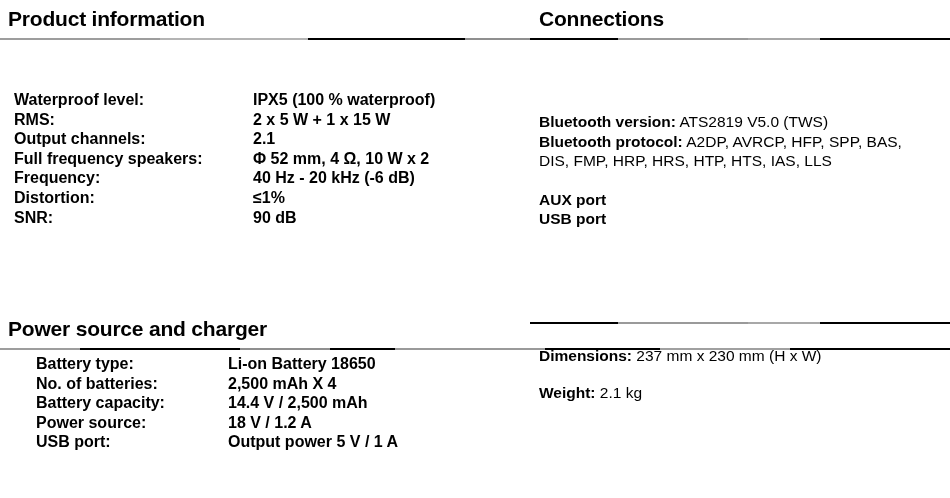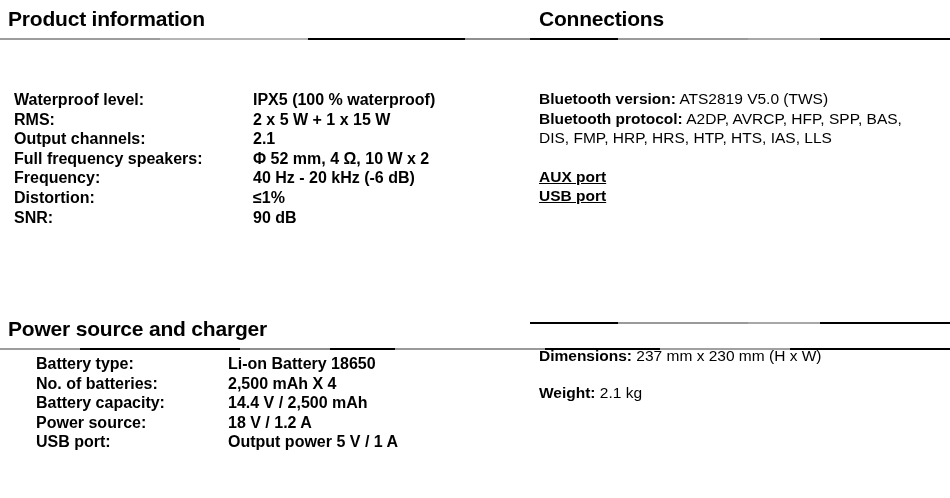--- a/index.html
+++ b/index.html
@@ -100,31 +100,30 @@
   #power-spec-table .spec-label { width: 192px; }
 
   
   .inline-spec {
     font-size: 15.5px;
     line-height: 19.6px;
     margin-left: 9px;
     white-space: normal;
   }
   .inline-spec b { font-weight: bold; }
-  #connections-list { margin-top: 49px; }
+  #connections-list { margin-top: 72px; }
   #connections-lead { white-space: nowrap; }
   #bt-protocol-line { max-width: 390px; }
 
   .port-list {
     margin-top: 19px;
     margin-left: 9px;
     font-size: 15.5px;
     line-height: 19.6px;
     font-weight: bold;
-    text-decoration: underline;
   }
 
   #dimension-list { margin-top: 22px; }
   #weight-line { margin-top: 17px; }
 </style>
 </head>
 <body>
 
 <div class="panel" id="block-product-information">
   <div class="section-heading">Product information</div>

